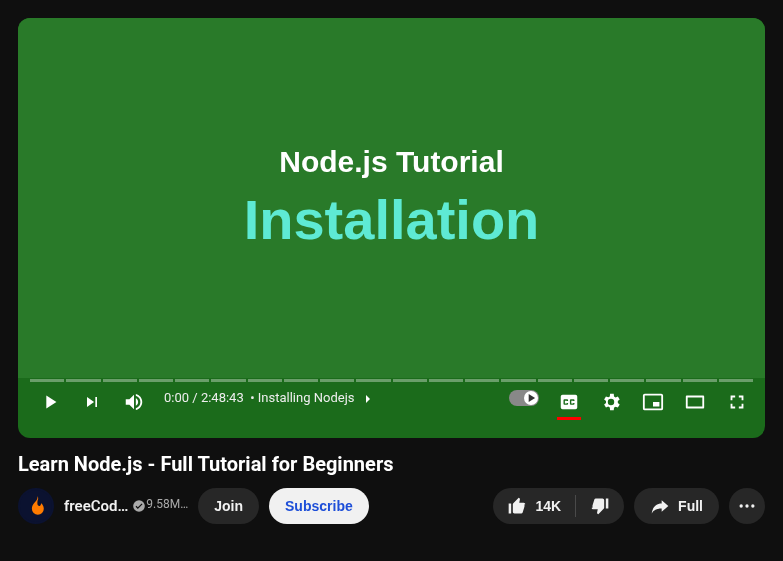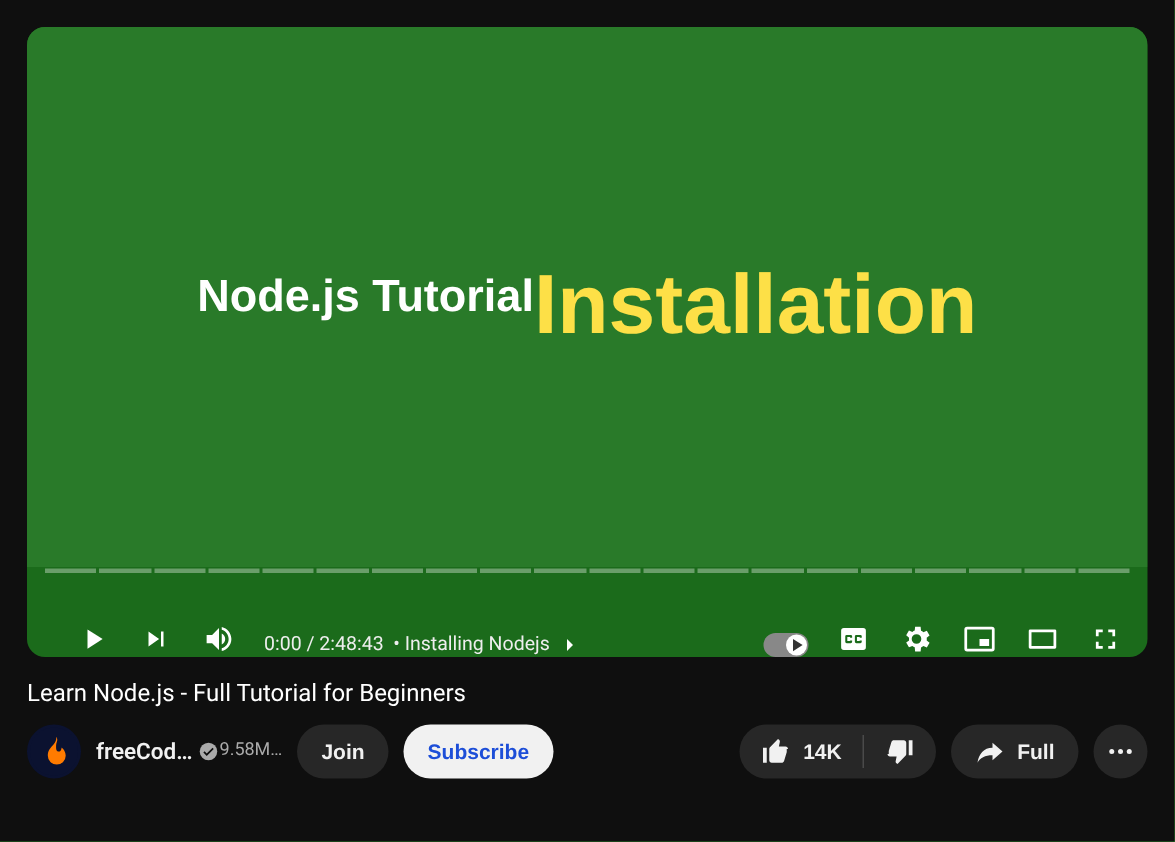--- a/index.html
+++ b/index.html
@@ -1,31 +1,31 @@
 <!DOCTYPE html>
 <html><head>
 <meta charset="utf-8">
 <style>
 *{margin:0;padding:0;box-sizing:border-box}
 body{background:#0f0f0f;font-family:Roboto,Arial,sans-serif;color:#fff;width:783px;height:561px;overflow:hidden;padding:0 8px}
 .player{margin:18px 10px 0;border-radius:12px;overflow:hidden;position:relative;height:420px;background:#1b6b1b}
-.video-content{height:360px;display:flex;flex-direction:row;align-items:center;justify-content:center;background:#297a29}
+.video-content{height:360px;display:flex;flex-direction:column;align-items:center;justify-content:center;background:#297a29}
 .vt-top{color:#fff;font-size:30px;font-weight:700;font-family:Arial,sans-serif}
-.vt-main{color:#fde047;font-size:56px;font-weight:700;font-family:Arial,sans-serif;margin-top:8px}
+.vt-main{color:#5eead4;font-size:56px;font-weight:700;font-family:Arial,sans-serif;margin-top:8px}
 .progress{position:absolute;left:12px;right:12px;bottom:55px;height:4px;display:flex;gap:2px}
 .seg{flex:1;background:rgba(255,255,255,0.35);height:3px}
-.controls{position:absolute;left:16px;right:0;bottom:0;height:48px;display:flex;align-items:flex-end;padding:0 16px;gap:18px}
+.controls{position:absolute;left:4px;right:0;bottom:0;height:48px;display:flex;align-items:flex-start;padding:0 16px;gap:18px}
 .ctrl{width:24px;height:24px;display:flex;align-items:center;justify-content:center;cursor:pointer;fill:#fff}
 .time-txt{font-size:13px;color:#eee;white-space:nowrap}
 .spacer{flex:1}
 .toggle{width:30px;height:16px;background:#888;border-radius:10px;position:relative;cursor:pointer}
 .toggle-knob{width:14px;height:14px;background:#fff;border-radius:50%;position:absolute;right:1px;top:1px}
 .cc-underline{position:relative}
 .cc-underline::after{content:"";position:absolute;left:0;right:0;bottom:-6px;height:3px;background:red}
-.title-row{margin:14px 10px 0;font-size:16px;font-weight:400}
+.title-row{margin:14px 10px 0;font-size:20px;font-weight:700}
 .meta-row{margin:12px 10px 0;display:flex;align-items:center;gap:10px}
 .avatar{width:36px;height:36px;border-radius:50%;background:#0b1230;display:flex;align-items:center;justify-content:center;border:2px solid #0b1230}
 .chan-col{display:flex;flex-direction:row;min-width:0}
 .chan-name{font-size:15px;font-weight:600;color:#f1f1f1;display:flex;align-items:center;gap:4px}
 .subs{font-size:12px;color:#aaa}
 .pill{background:#272727;color:#f1f1f1;border:none;border-radius:18px;height:36px;padding:0 16px;font-size:14px;font-weight:600;cursor:pointer;display:flex;align-items:center;gap:8px}
 .pill.white{background:#f1f1f1;color:#1d4ed8}
 .spacer2{flex:1}
 .like-group{display:flex;background:#272727;border-radius:18px;height:36px;overflow:hidden}
 .like-btn{background:transparent;border:none;color:#f1f1f1;padding:1px 14px;display:flex;align-items:center;gap:8px;cursor:pointer;font-size:14px;font-weight:600}

